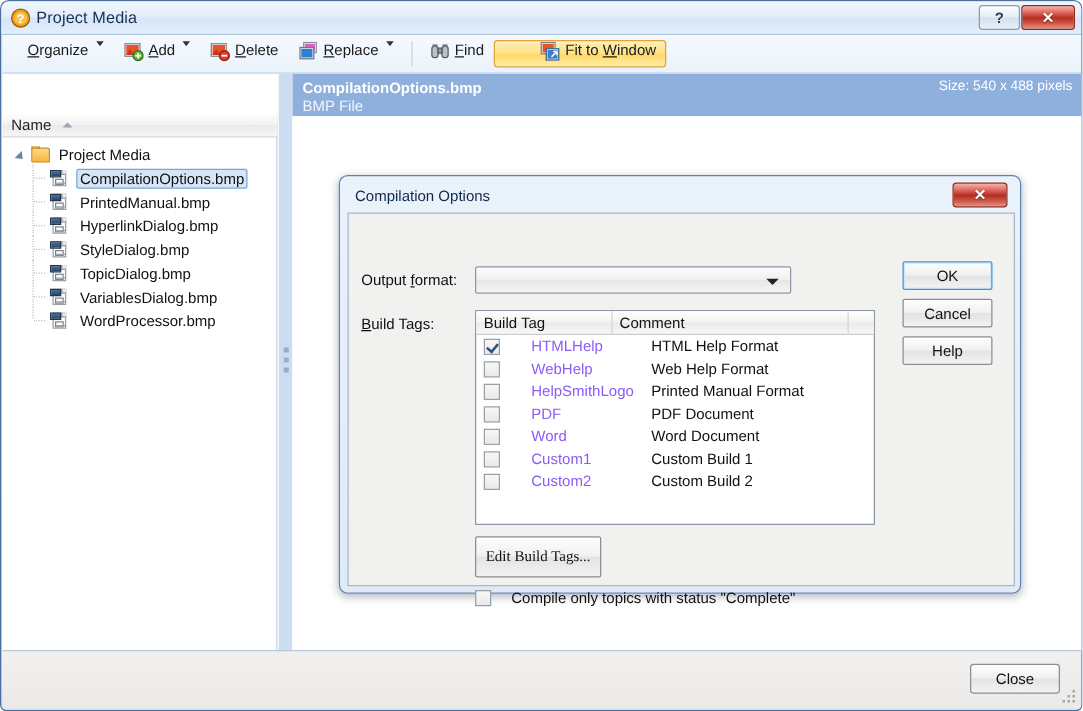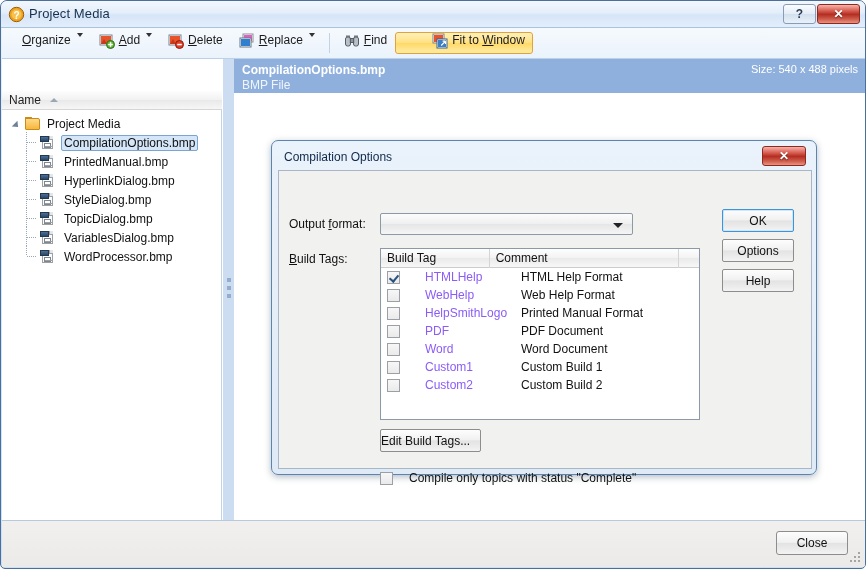--- a/index.html
+++ b/index.html
@@ -288,25 +288,25 @@
   }
   .cb.checked:after {
     content:""; position:absolute; left:3px; top:1px; width:4px; height:7px;
     border-right:2px solid #29527e; border-bottom:2px solid #29527e;
     transform: rotate(40deg);
   }
   .lrow .tagname { width:96px; margin-left:25px; font-size:12px; color:#8b5cf6; }
   .lrow .comment { font-size:12px; color:#111; }
 
   #edit-tags {
-    position:absolute; left:101px; top:258px; width:101px; height:23px;
+    position:absolute; left:101px; top:258px; width:101px; height:33px;
     background: linear-gradient(180deg,#fdfdfd 0%,#f1f1f1 47%,#e3e3e3 52%,#f3f3f3 100%);
     border:1px solid #8d8d8d; border-radius:2px;
-    display:flex; align-items:center; justify-content:flex-start;
-    font-size:12px; color:#111;
+    display:flex; align-items:center; justify-content:center;
+    font-size:12px; color:#111;font-family:Liberation Serif, serif;
   }
   #complete-row {
     position:absolute; left:101px; top:300px; display:flex; align-items:center;
   }
   #complete-row .lbl2 { margin-left:16px; font-size:12px; color:#111; }
 
   .dbtn {
     position:absolute; left:443px; width:72px; height:23px;
     background: linear-gradient(180deg,#fdfdfd 0%,#f1f1f1 47%,#e3e3e3 52%,#f3f3f3 100%);
     border:1px solid #8d8d8d; border-radius:2px;
@@ -618,21 +618,21 @@
 
       <div id="complete-row">
         <span class="cb"></span>
         <span class="lbl2">Compile only topics with status "Complete"</span>
       </div>
 
       <div class="dbtn" id="ok-btn">
         <span>OK</span>
       </div>
       <div class="dbtn" id="cancel-btn">
-        <span>Options</span>
+        <span>Cancel</span>
       </div>
       <div class="dbtn" id="help-btn">
         <span>Help</span>
       </div>
 
     </div>
   </div>
 
 </div>
 

